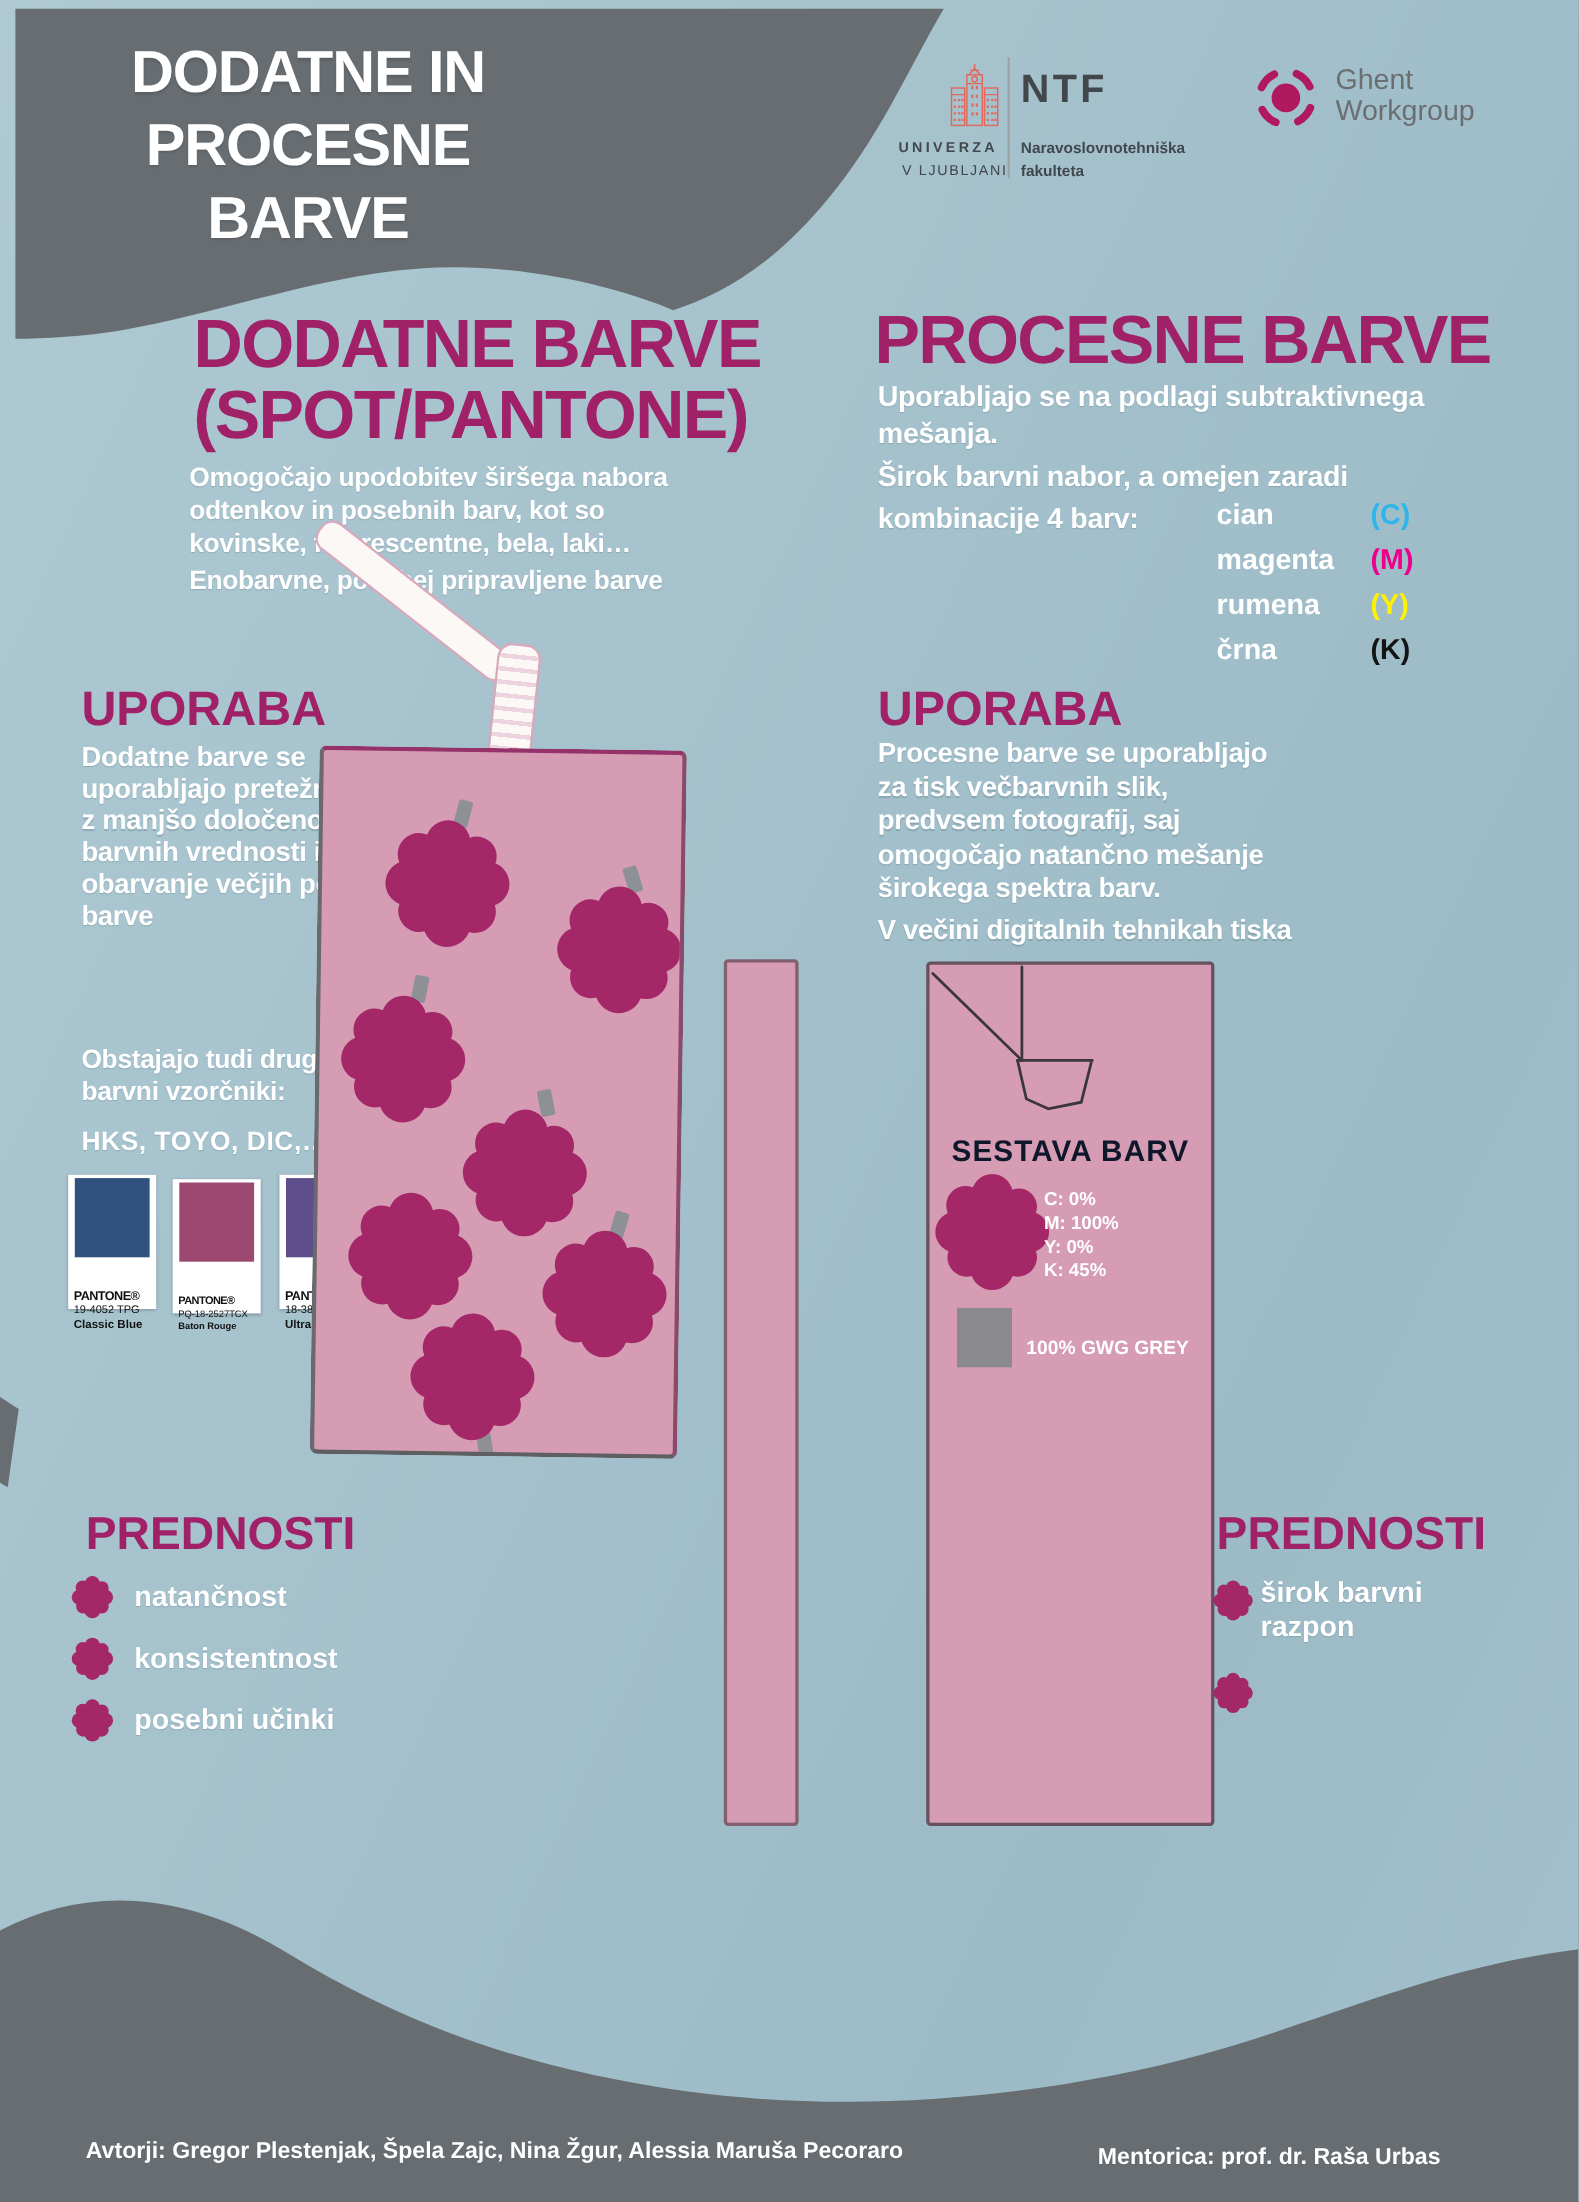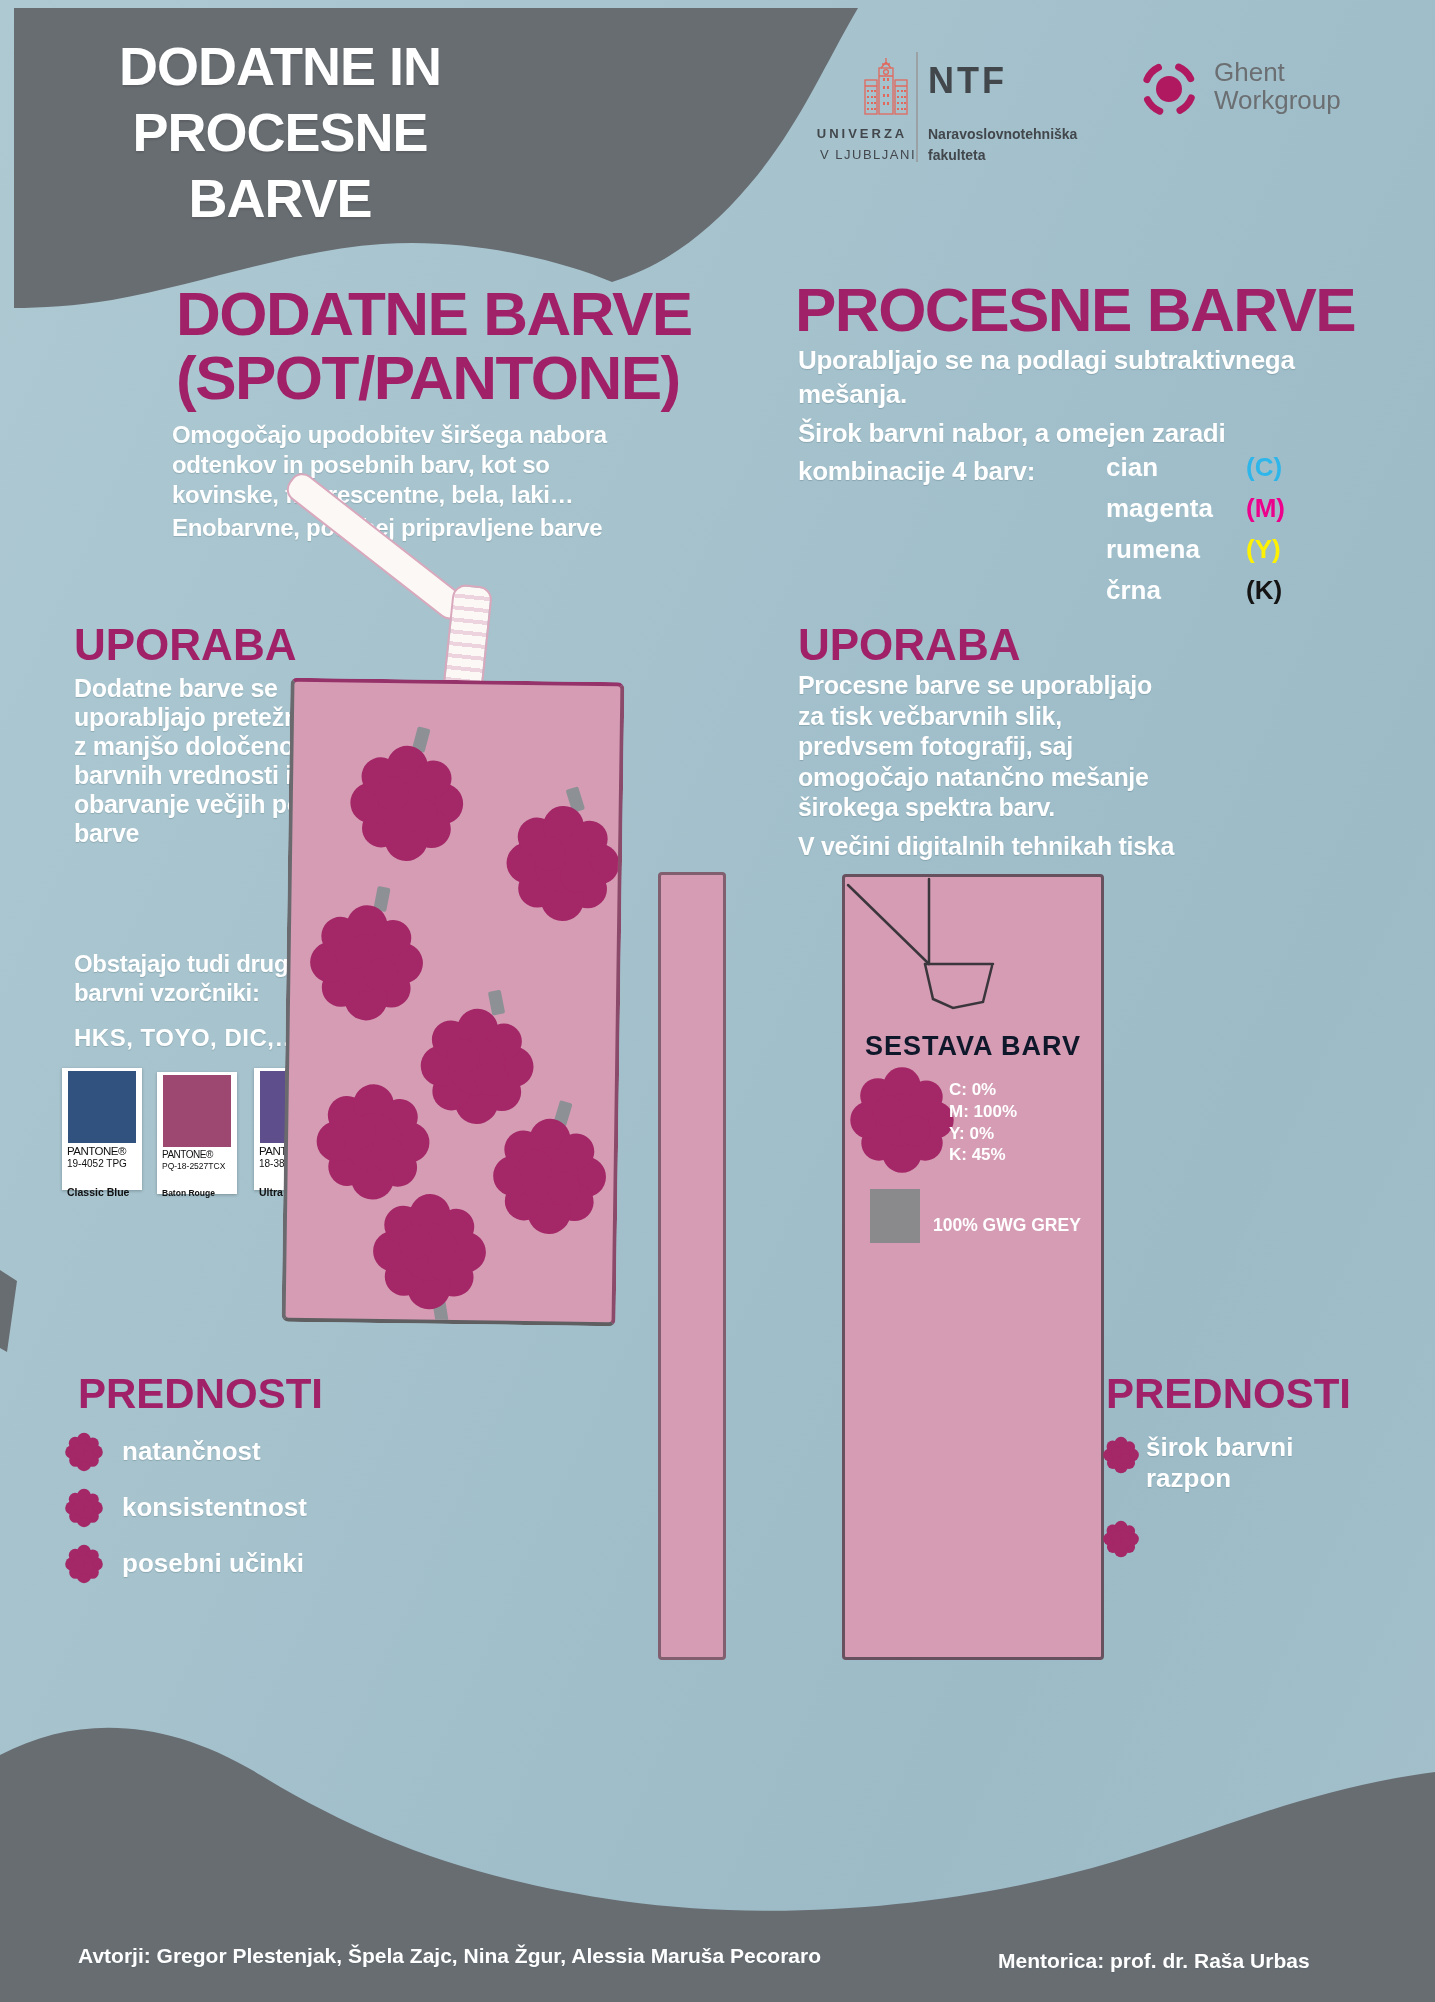--- a/index.html
+++ b/index.html
@@ -46,23 +46,23 @@
   .upoL-p1{left:74px;top:674px;font-size:25px;line-height:1.16;letter-spacing:-0.3px;}
   .upoL-p2{left:74px;top:856px;font-size:24px;line-height:1.2;letter-spacing:-0.3px;}
   .upoL-p3{left:74px;top:950px;font-size:24px;line-height:1.2;letter-spacing:-0.3px;}
   .upoL-p4{left:74px;top:1024px;font-size:24px;letter-spacing:0.5px;}
   .upoR-p1{left:798px;top:670px;font-size:25px;line-height:1.22;letter-spacing:-0.3px;}
   .upoR-p2{left:798px;top:832px;font-size:25px;letter-spacing:-0.3px;}
   
   .pcard{position:absolute;width:80px;height:122px;background:#ffffff;box-shadow:0 1px 3px rgba(0,0,0,0.25);}
   .pswatch{width:68px;height:72px;margin:3px auto 0 auto;}
   .plabel{padding:2px 5px 0 5px;color:#111;}
-  .pbrand{font-size:11.5px;font-weight:400;letter-spacing:-0.5px;}
+  .pbrand{font-size:11.5px;font-weight:700;letter-spacing:-0.5px;margin-top:28px;}
   .pcode{font-size:10px;font-weight:400;margin-top:1px;}
-  .pname{font-size:10.5px;font-weight:700;margin-top:17px;}
+  .pname{font-size:10.5px;font-weight:700;margin-top:1px;}
   .pcard.small .pbrand{font-size:10px;} .pcard.small .pcode,.pcard.small .pname{font-size:8.5px;}
   
   .pitem-label{font-size:26px;line-height:1.18;}
   
   .carton-l{
     left:286px;top:680px;width:326px;height:636px;background:#d59cb4;
     border:4px solid; border-color:#96326a #8c4a6a #5f5f62 #6a6a6e;border-radius:7px;
     transform:rotate(0.8deg);overflow:hidden;
   }
   .side-strip{

